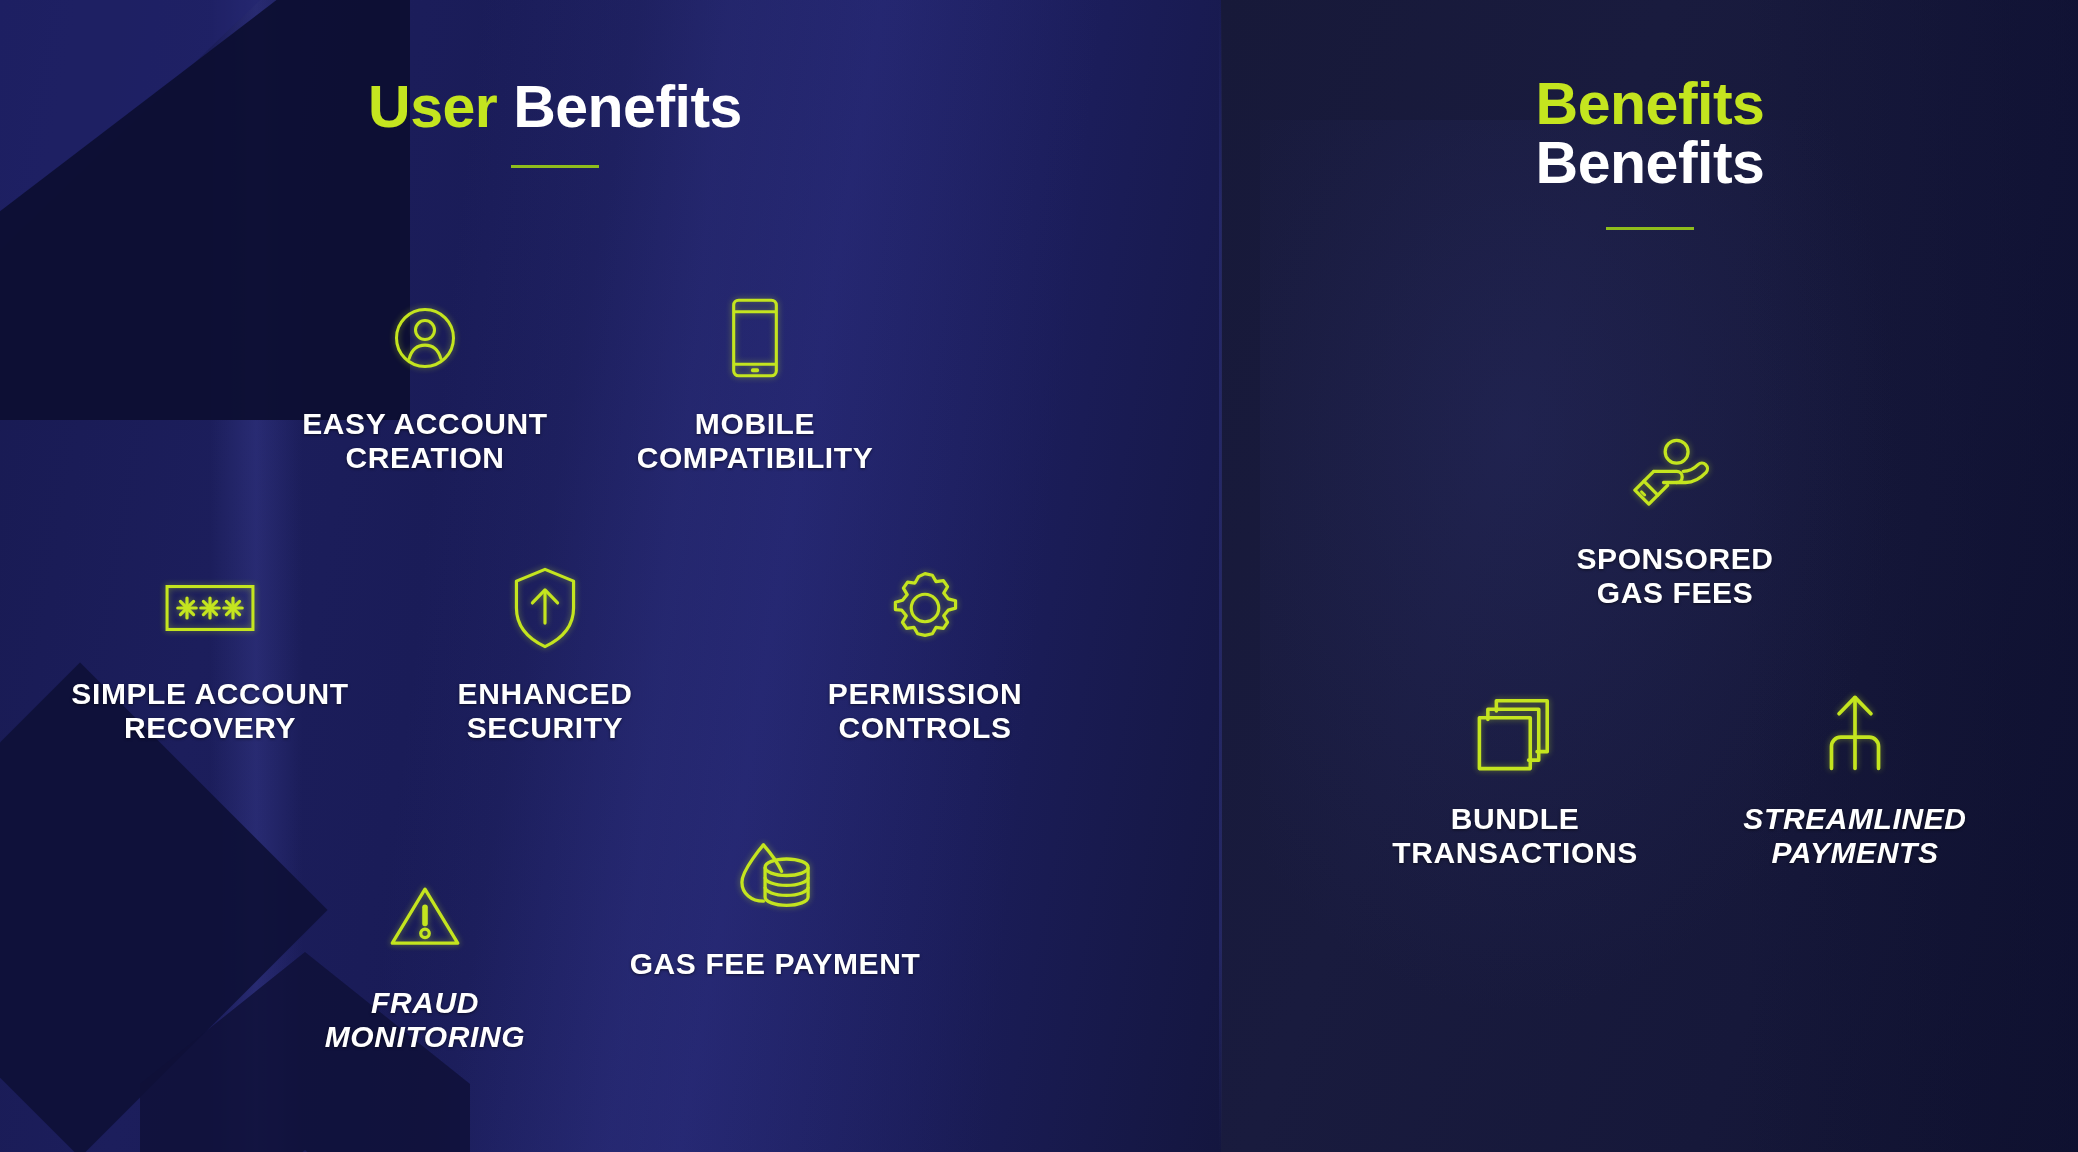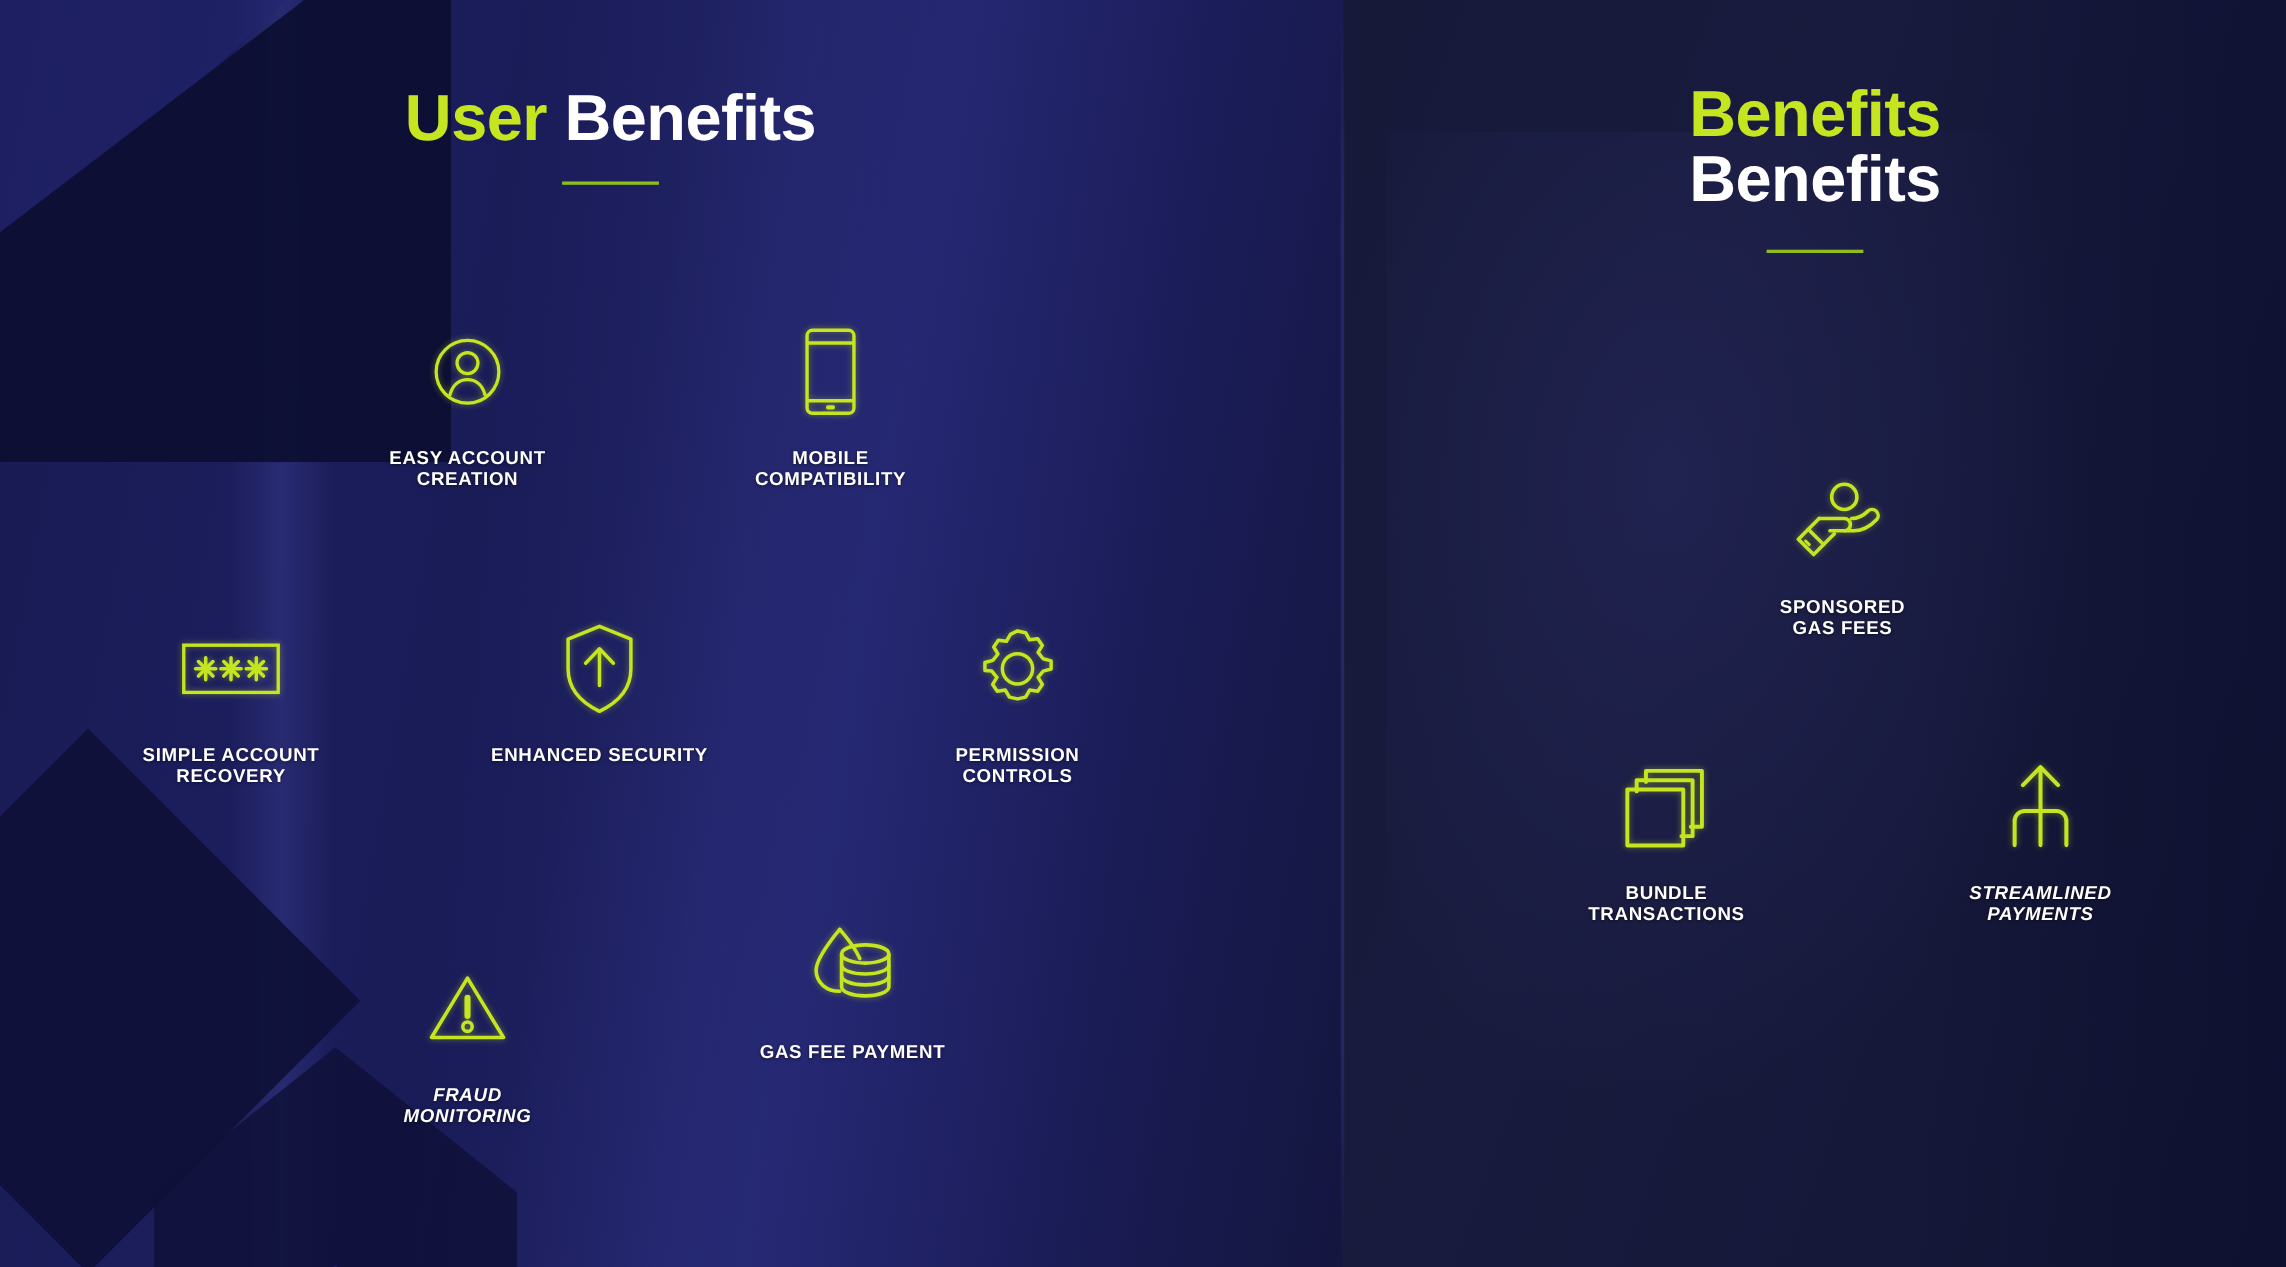--- a/index.html
+++ b/index.html
@@ -87,21 +87,21 @@
   #heading-proto { left:1440px; top:75px; width:420px; }
   #heading-proto .line { display:block; }
   #heading-proto .rule { margin-top:34px; }
 
   
   .item { position:absolute; text-align:center; }
   .item .ico { display:flex; align-items:center; justify-content:center; height:86px; }
   .item .ico svg { display:block; filter: drop-shadow(0 0 3px rgba(196,229,31,.45)); }
   .item .lbl {
     margin-top:26px;
-    color:#ffffff; font-size:17px; font-weight:700; letter-spacing:.6px;
+    color:#ffffff; font-size:30px; font-weight:700; letter-spacing:.6px;
     line-height:1.14; text-transform:uppercase;
     text-shadow:0 1px 3px rgba(0,0,0,.55);
     white-space:pre-line;
   }
 
   
   #it-easy   { left:280px;  top:295px;  width:290px; }
   #it-mobile { left:610px;  top:295px;  width:290px; }
   #it-recov  { left:55px;   top:565px;  width:310px; }
   #it-sec    { left:380px;  top:565px;  width:330px; }

